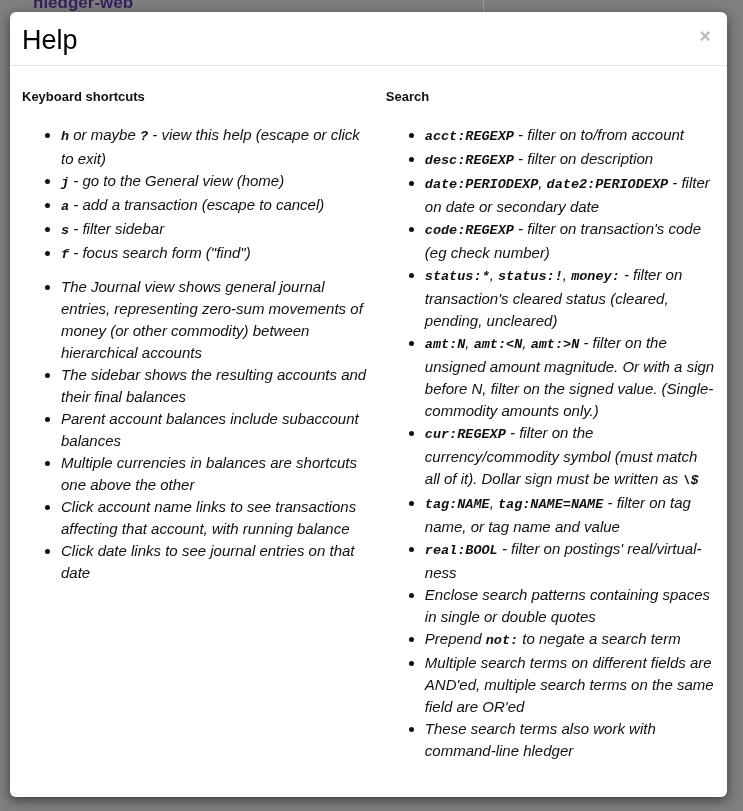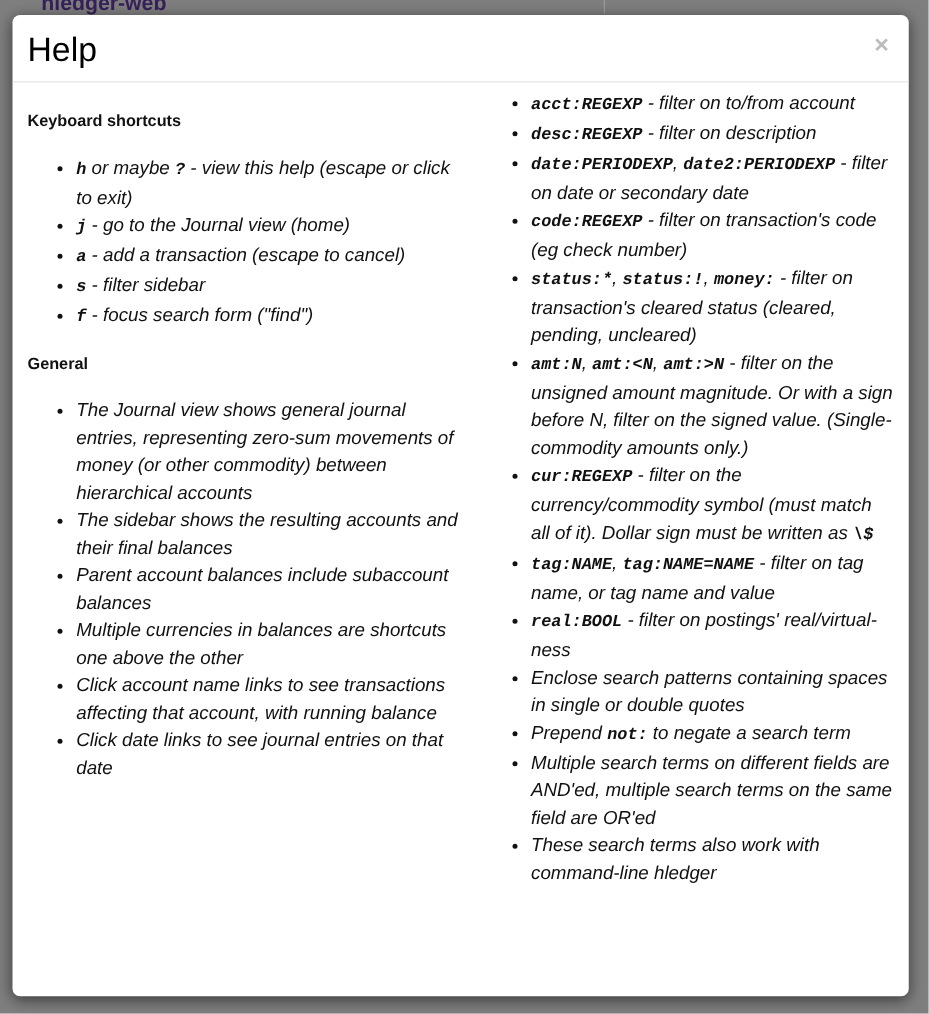--- a/index.html
+++ b/index.html
@@ -157,36 +157,36 @@
 <div class="modal">
   <div class="modal-header">
     <h3 class="modal-title">Help</h3>
     <button class="close-btn">×</button>
   </div>
   <div class="modal-body">
     <div class="help-col col-left">
         <h4>Keyboard shortcuts</h4>
         <ul>
           <li><code>h</code><span> or maybe </span><code>?</code><span> - view this help (escape or click to exit)</span></li>
-          <li><code>j</code><span> - go to the Journal view (home)</span></li>
+          <li><code>j</code><span> - go to the General view (home)</span></li>
           <li><code>a</code><span> - add a transaction (escape to cancel)</span></li>
           <li><code>s</code><span> - filter sidebar</span></li>
           <li><code>f</code><span> - focus search form ("find")</span></li>
         </ul>
-        <h4>General</h4>
         <ul>
           <li><span>The Journal view shows general journal entries, representing zero-sum movements of money (or other commodity) between hierarchical accounts</span></li>
           <li><span>The sidebar shows the resulting accounts and their final balances</span></li>
           <li><span>Parent account balances include subaccount balances</span></li>
           <li><span>Multiple currencies in balances are shortcuts one above the other</span></li>
           <li><span>Click account name links to see transactions affecting that account, with running balance</span></li>
           <li><span>Click date links to see journal entries on that date</span></li>
         </ul>
       </div>
     <div class="help-col col-right">
+        <h4>Search</h4>
         <ul>
           <li><code>acct:REGEXP</code><span> - filter on to/from account</span></li>
           <li><code>desc:REGEXP</code><span> - filter on description</span></li>
           <li><code>date:PERIODEXP</code><span>, </span><code>date2:PERIODEXP</code><span> - filter on date or secondary date</span></li>
           <li><code>code:REGEXP</code><span> - filter on transaction's code (eg check number)</span></li>
           <li><code>status:*</code><span>, </span><code>status:!</code><span>, </span><code>money:</code><span> - filter on transaction's cleared status (cleared, pending, uncleared)</span></li>
           <li><code>amt:N</code><span>, </span><code>amt:&lt;N</code><span>, </span><code>amt:&gt;N</code><span> - filter on the unsigned amount magnitude. Or with a sign before N, filter on the signed value. (Single-commodity amounts only.)</span></li>
           <li><code>cur:REGEXP</code><span> - filter on the currency/commodity symbol (must match all of it). Dollar sign must be written as </span><code>\$</code></li>
           <li><code>tag:NAME</code><span>, </span><code>tag:NAME=NAME</code><span> - filter on tag name, or tag name and value</span></li>
           <li><code>real:BOOL</code><span> - filter on postings' real/virtual-ness</span></li>

